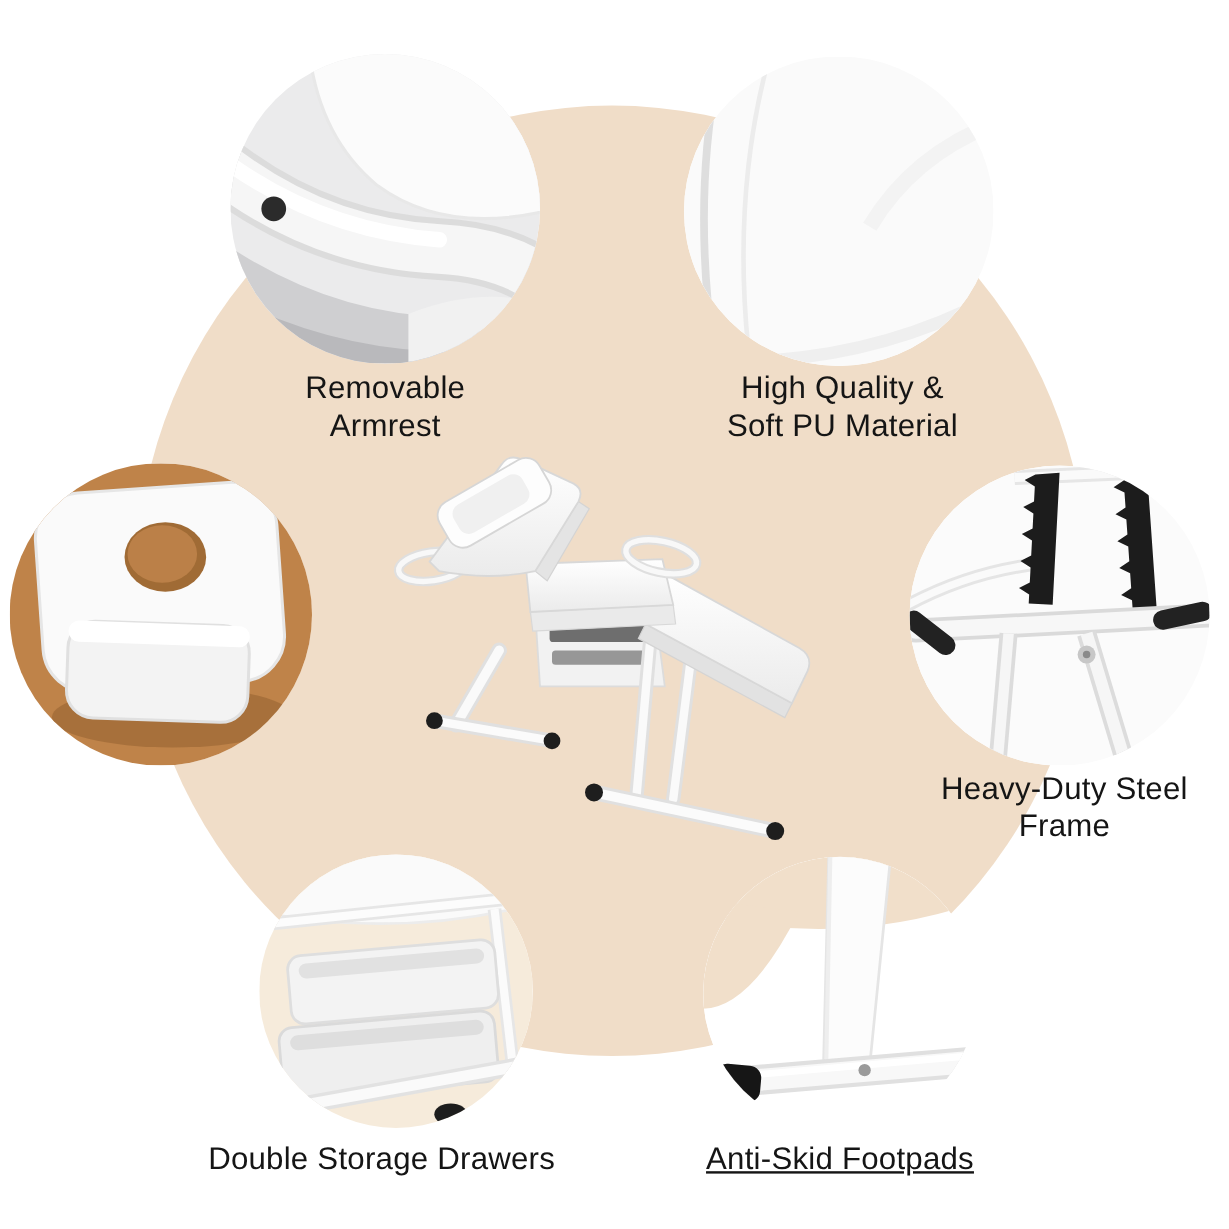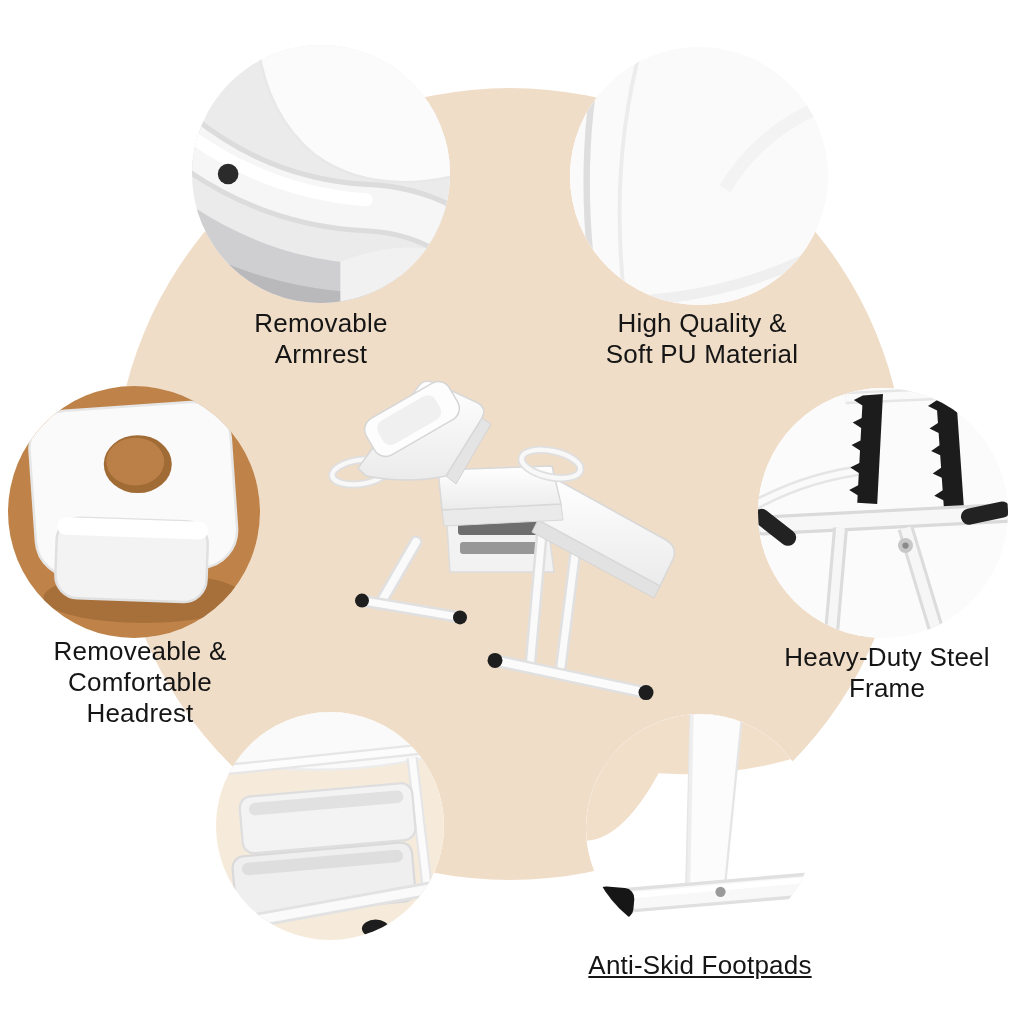--- a/index.html
+++ b/index.html
@@ -221,20 +221,18 @@
       <g transform="rotate(-10 192 196)">
           <ellipse cx="192" cy="196" rx="16" ry="9" fill="#1a1a1a"></ellipse>
         </g>
     </svg>
   </div>
 
   <div class="label l-armrest">Removable
 Armrest</div>
   <div class="label l-pu">High Quality &amp;
 Soft PU Material</div>
-  <div class="label l-headrest">Removeable &amp;
-Comfortable
-Headrest</div>
   <div class="label l-frame">Heavy-Duty Steel
 Frame</div>
+  <div class="label l-drawers">Double Storage Drawers</div>
   <div class="label l-footpads">Anti-Skid Footpads</div>
 
 </div>
 
 </body></html>

